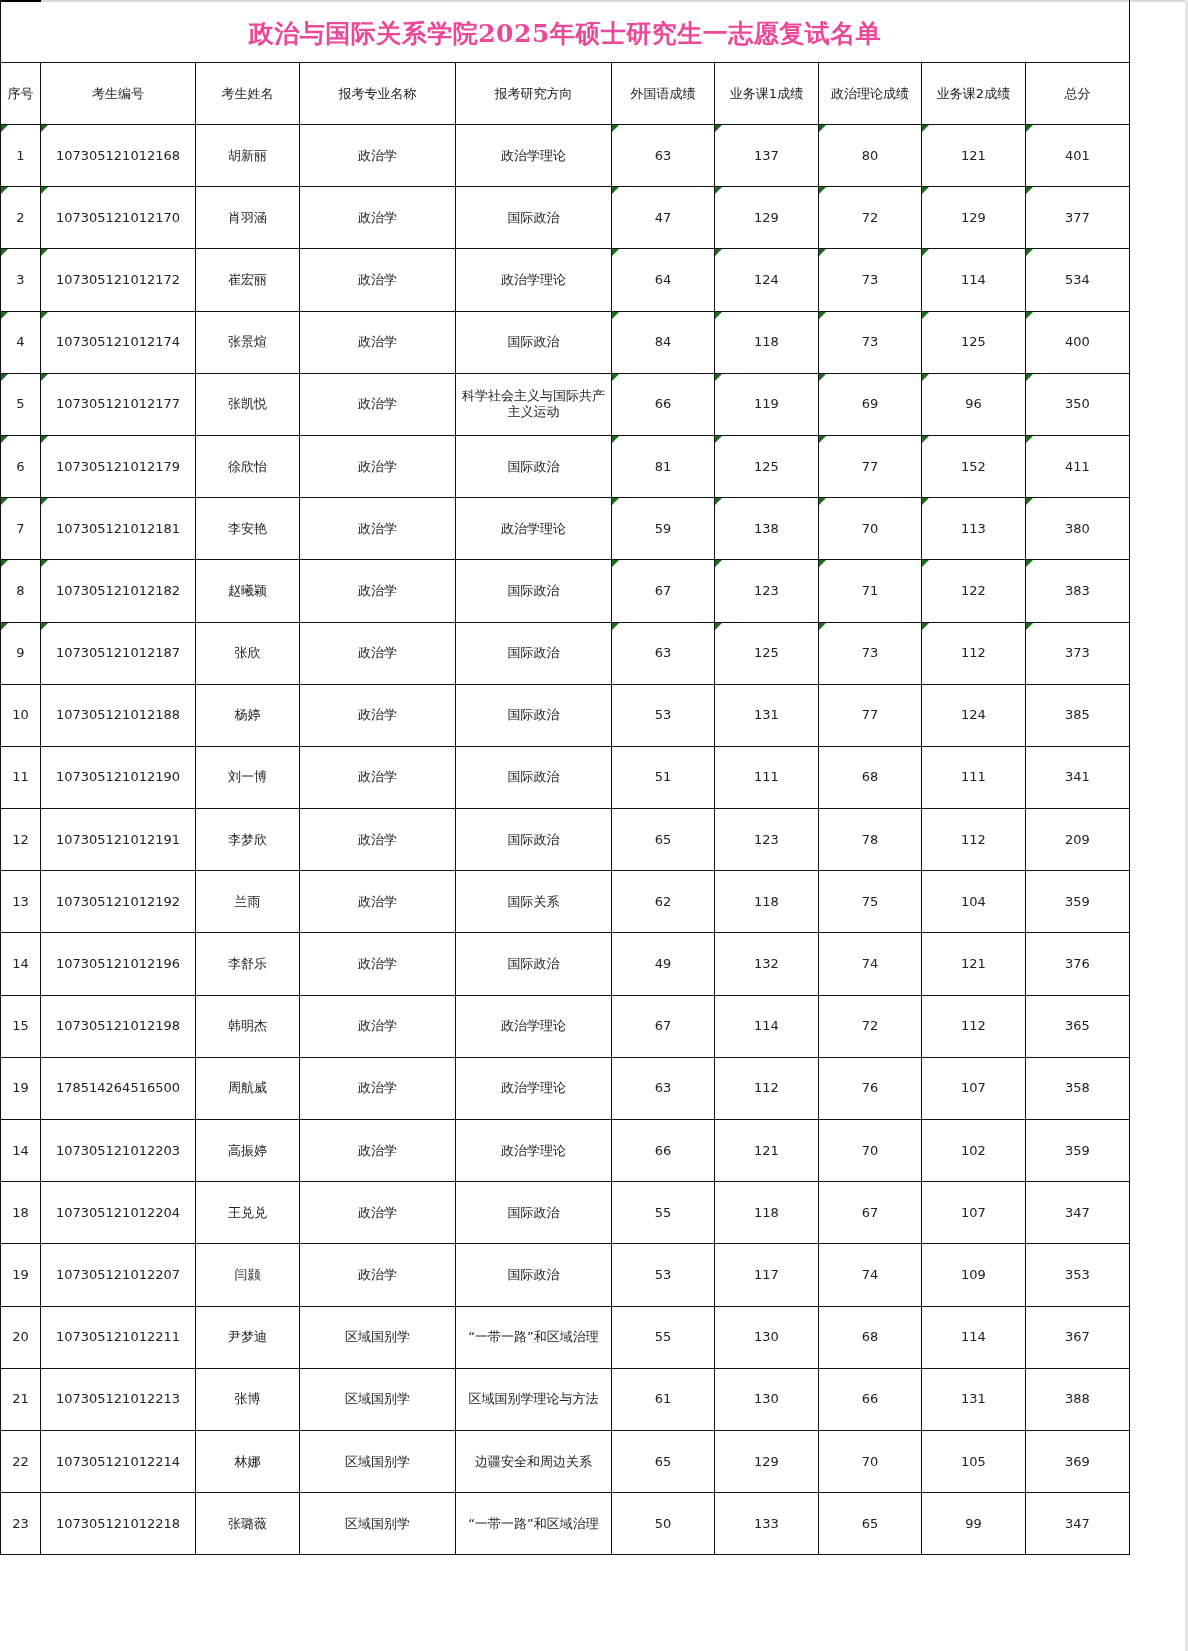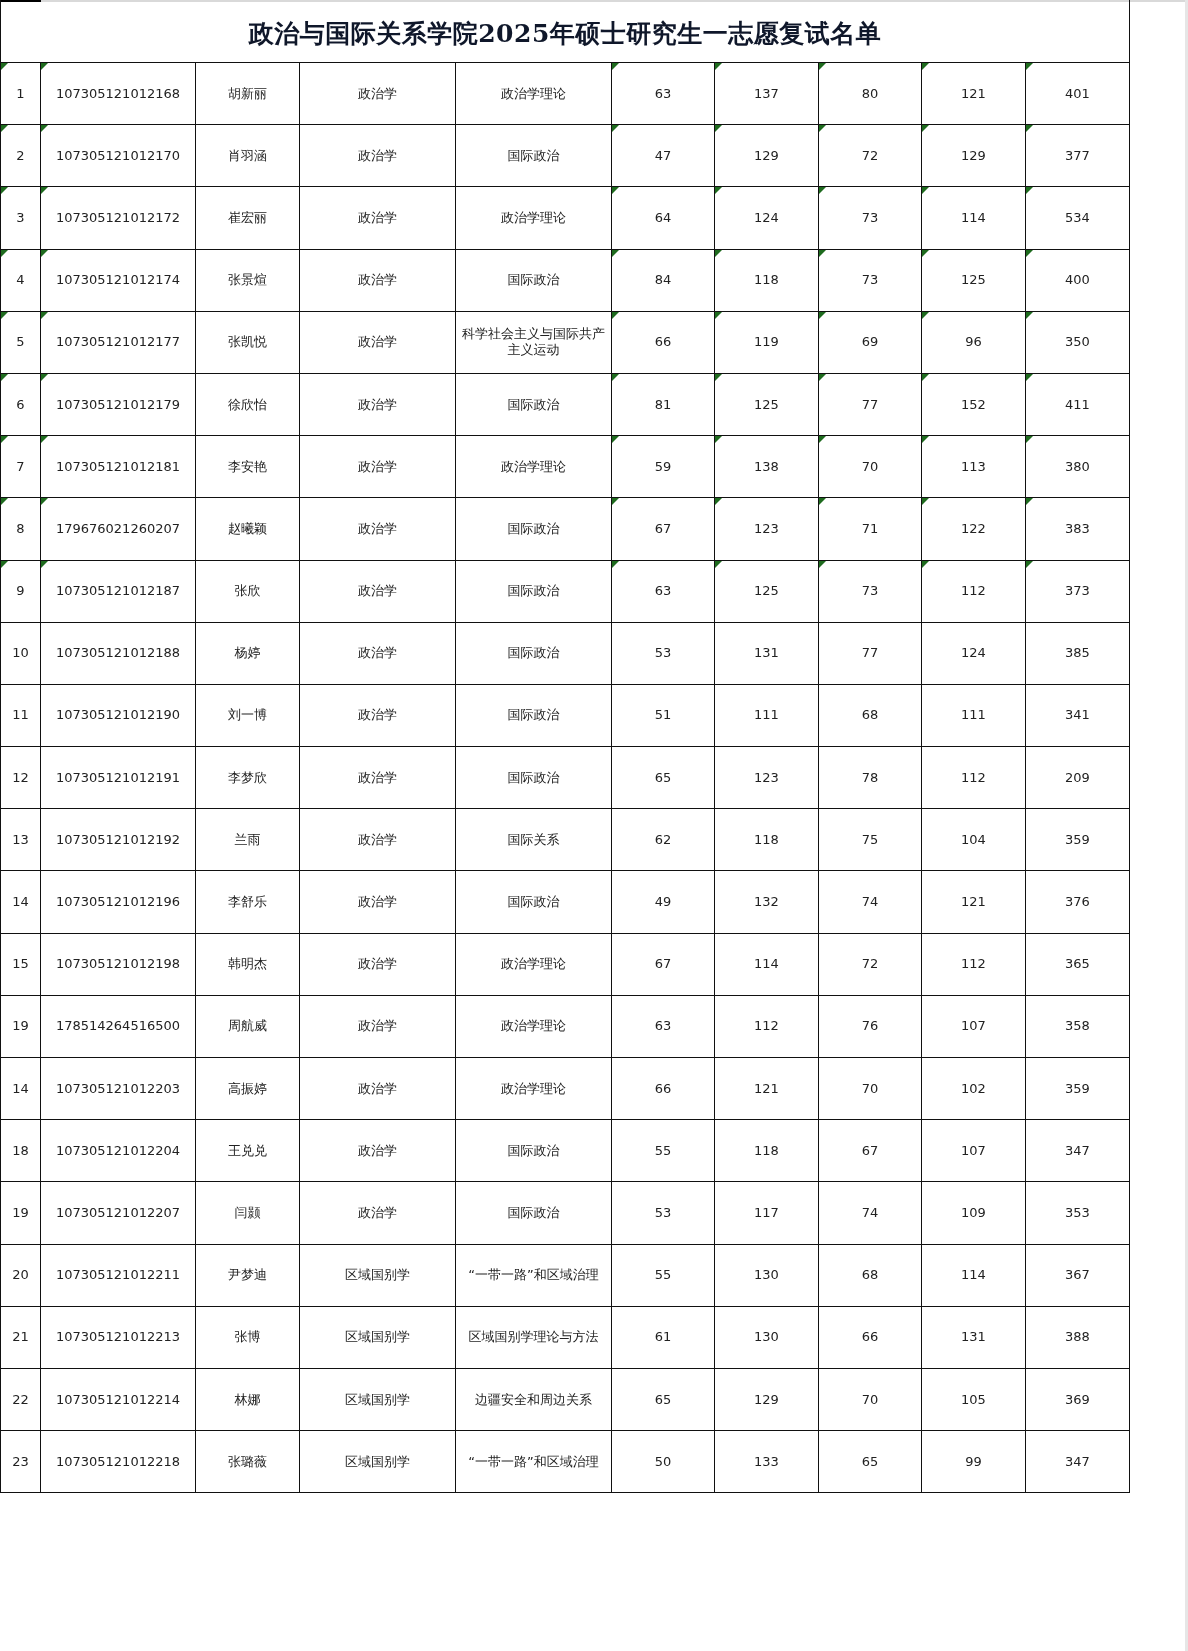--- a/index.html
+++ b/index.html
@@ -6,21 +6,21 @@
   body { width: 1188px; height: 1651px; position: relative; overflow: hidden;
          font-family: "DejaVu Sans", "Liberation Sans", sans-serif; color: #1a1a1a; }
   .topbar { position: absolute; left: 40px; top: 0; width: 1148px; height: 2px; background: #d9d9d9; }
   .topstub { position: absolute; left: 0; top: 0; width: 41px; height: 2px; background: #000; }
   .rightgray { position: absolute; left: 1185px; top: 0; width: 3px; height: 1651px; background: #e6e6e6; }
   table.sheet { position: absolute; left: 0; top: 0; border-collapse: collapse; table-layout: fixed; width: 1129px; }
   table.sheet td, table.sheet th { border: 1.5px solid #111; padding: 0; text-align: center; vertical-align: middle;
          font-size: 13px; font-weight: normal; position: relative; overflow: hidden; }
   .title-cell { height: 62px; border-top: none !important; }
   .title-text { font-family: "DejaVu Serif", "Liberation Serif", serif; font-weight: bold; font-size: 25px;
-         letter-spacing: 0.5px; color: #0f172a; display: inline-block; padding-top: 4px; }
+         letter-spacing: 0.5px; color: #ec4899; display: inline-block; padding-top: 4px; }
   .hdr-row th { height: 61px; font-size: 13px; color: #222; }
   .data-row td { height: 61.2px; font-size: 13px; color: #222; line-height: 16px; }
   .tri { position: absolute; left: 0; top: 0; width: 0; height: 0;
          border-top: 7px solid #1e6b1e; border-right: 7px solid transparent; }
   .wrap { display: inline-block; padding: 0 2px; }
 </style>
 </head>
 <body>
 
 <div class="topbar"></div>
@@ -39,20 +39,32 @@
       <col style="width:103px">
       <col style="width:104px">
       <col style="width:104px">
   </colgroup>
   <thead>
     <tr>
       <td class="title-cell" colspan="10">
         <span class="title-text">政治与国际关系学院2025年硕士研究生一志愿复试名单</span>
       </td>
     </tr>
+    <tr class="hdr-row">
+      <th>序号</th>
+      <th>考生编号</th>
+      <th>考生姓名</th>
+      <th>报考专业名称</th>
+      <th>报考研究方向</th>
+      <th>外国语成绩</th>
+      <th>业务课1成绩</th>
+      <th>政治理论成绩</th>
+      <th>业务课2成绩</th>
+      <th>总分</th>
+    </tr>
   </thead>
   <tbody id="tbody">
       <tr class="data-row">
         <td><span class="tri"></span><span class="wrap">1</span></td>
         <td><span class="tri"></span><span class="wrap">107305121012168</span></td>
         <td><span class="wrap">胡新丽</span></td>
         <td><span class="wrap">政治学</span></td>
         <td><span class="wrap">政治学理论</span></td>
         <td><span class="tri"></span><span class="wrap">63</span></td>
         <td><span class="tri"></span><span class="wrap">137</span></td>
@@ -127,21 +139,21 @@
         <td><span class="wrap">政治学</span></td>
         <td><span class="wrap">政治学理论</span></td>
         <td><span class="tri"></span><span class="wrap">59</span></td>
         <td><span class="tri"></span><span class="wrap">138</span></td>
         <td><span class="tri"></span><span class="wrap">70</span></td>
         <td><span class="tri"></span><span class="wrap">113</span></td>
         <td><span class="tri"></span><span class="wrap">380</span></td>
       </tr>
       <tr class="data-row">
         <td><span class="tri"></span><span class="wrap">8</span></td>
-        <td><span class="tri"></span><span class="wrap">179676021260207</span></td>
+        <td><span class="tri"></span><span class="wrap">107305121012182</span></td>
         <td><span class="wrap">赵曦颖</span></td>
         <td><span class="wrap">政治学</span></td>
         <td><span class="wrap">国际政治</span></td>
         <td><span class="tri"></span><span class="wrap">67</span></td>
         <td><span class="tri"></span><span class="wrap">123</span></td>
         <td><span class="tri"></span><span class="wrap">71</span></td>
         <td><span class="tri"></span><span class="wrap">122</span></td>
         <td><span class="tri"></span><span class="wrap">383</span></td>
       </tr>
       <tr class="data-row">

